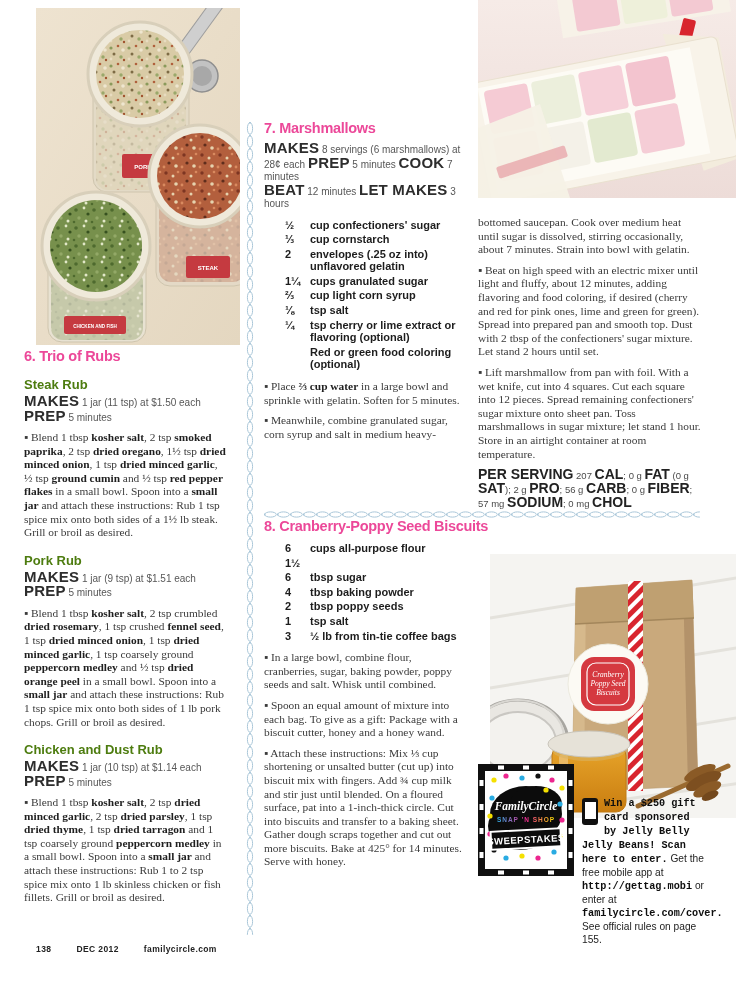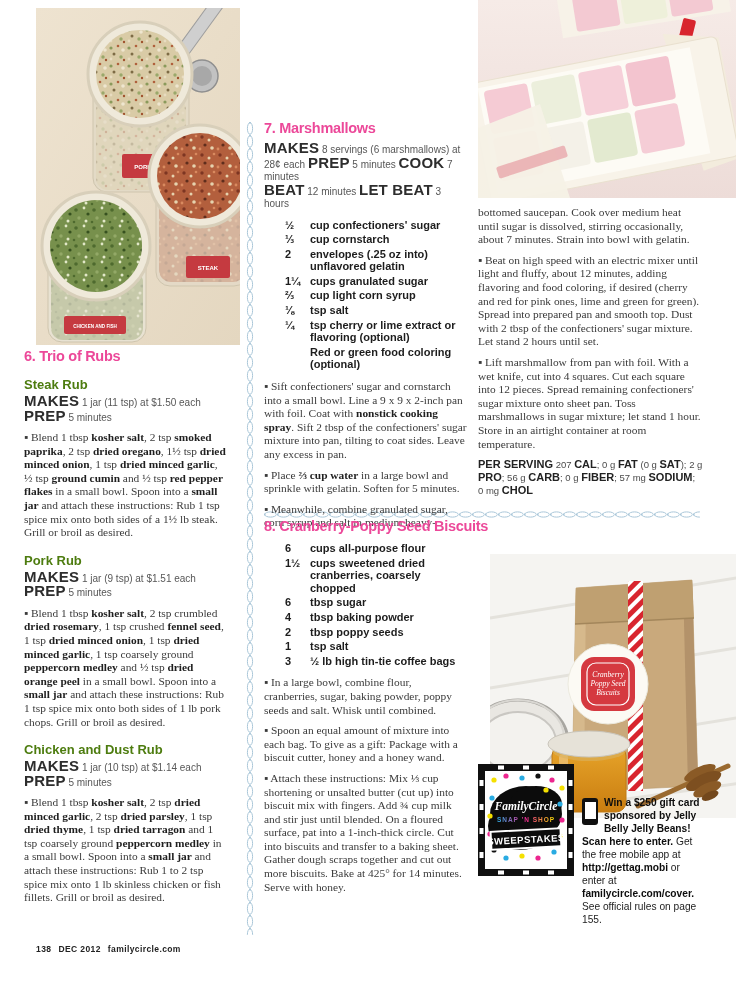--- a/index.html
+++ b/index.html
@@ -4,54 +4,54 @@
 <style>
   html,body{margin:0;padding:0;background:#9a9a9a;}
   .page{position:relative;width:736px;height:981px;background:#ffffff;margin:0 auto;
         font-family:"Liberation Sans",sans-serif;overflow:hidden;color:#2e2e2e;}
 
   
   .abs{position:absolute;}
   .col-left-text{left:24px;top:348px;width:202px;}
   .col-mid{left:264px;top:120px;width:203px;}
   .col-mid2{left:264px;top:518px;width:203px;}
-  .col-right-text{left:478px;top:206px;width:225px;}
+  .col-right-text{left:478px;top:216px;width:225px;}
 
   
   .section-title{font-size:14.5px;font-weight:bold;color:#ec4899;letter-spacing:-0.3px;
                  margin:0 0 6px;white-space:nowrap;}
   .rub-name{font-size:13px;font-weight:bold;color:#4d7c0f;margin:13px 0 3px;}
   .meta{font-size:10px;line-height:12.5px;color:#575757;margin:0 0 7px;}
   .meta b{color:#2d2d2d;font-size:15px;letter-spacing:0.2px;text-align:center;}
   .serif-para{font-family:"Liberation Serif",serif;font-size:11.4px;line-height:13.6px;
               color:#3a3a3a;margin:0 0 7px;}
   .serif-para b{color:#1f1f1f;}
   .ing-list{margin:8px 0 9px 21px;}
   .ing-row{display:grid;grid-template-columns:25px 1fr;font-size:11px;font-weight:bold;
            color:#1d1d1d;line-height:12.6px;margin-bottom:2px;}
   .nutrition{font-size:9.5px;line-height:12px;color:#4a4a4a;margin-top:4px;}
-  .nutrition b{color:#222;font-size:11px;}
+  .nutrition b{color:#222;font-size:14px;}
   .footer{left:36px;top:944px;font-size:8.5px;font-weight:bold;letter-spacing:0.4px;color:#222;}
-  .footer span{margin-right:7px;}
+  .footer span{margin-right:25px;}
 
   
   .vdiv{left:246px;top:122px;width:8px;height:813px;}
   .hdiv{left:264px;top:505px;width:436px;height:9px;}
 
   
   .photo-rubs{left:36px;top:8px;width:204px;height:337px;}
   .photo-marsh{left:478px;top:0;width:258px;height:198px;}
   .photo-bag{left:478px;top:554px;width:310px;height:264px;margin-left:12px;}
   .photo-rubs svg,.photo-marsh svg,.photo-bag svg{display:block;}
 
   
   .sweeps{left:478px;top:764px;width:100px;height:112px;}
   .ad{left:582px;top:796px;width:122px;}
   .ad-text{font-size:10.2px;line-height:13px;color:#232323;}
-  .ad-text b{color:#0e0e0e;}
+  .ad-text b{color:#0e0e0e;font-family:Liberation Mono, monospace;}
   .phone{float:left;width:16px;height:27px;background:#101010;border-radius:3px;
          margin:2px 6px 2px 0;position:relative;}
   .phone::after{content:"";position:absolute;left:2.5px;right:2.5px;top:4px;bottom:6px;background:#fff;}
 </style>
 </head>
 <body>
 
 <div class="page">
 
   <div class="abs photo-rubs">
@@ -199,21 +199,21 @@
         <div class="rub">
           <h3 class="rub-name">Chicken and Dust Rub</h3>
           <p class="meta"><b>MAKES</b> 1 jar (10 tsp) at $1.14 each<br><b>PREP</b> 5 minutes</p>
           <p class="serif-para">▪ Blend 1 tbsp <b>kosher salt</b>, 2 tsp <b>dried minced garlic</b>, 2 tsp <b>dried parsley</b>, 1 tsp <b>dried thyme</b>, 1 tsp <b>dried tarragon</b> and 1 tsp coarsely ground <b>peppercorn medley</b> in a small bowl. Spoon into a <b>small jar</b> and attach these instructions: Rub 1 to 2 tsp spice mix onto 1 lb skinless chicken or fish fillets. Grill or broil as desired.</p>
         </div>
       </div>
   </div>
 
   <div class="abs col-mid">
     <h2 class="section-title">7. Marshmallows</h2>
-    <p class="meta"><b>MAKES</b> 8 servings (6 marshmallows) at 28¢ each  <b>PREP</b> 5 minutes  <b>COOK</b> 7 minutes<br><b>BEAT</b> 12 minutes  <b>LET BEAT</b> 3 hours</p>
+    <p class="meta"><b>MAKES</b> 8 servings (6 marshmallows) at 28¢ each  <b>PREP</b> 5 minutes  <b>COOK</b> 7 minutes<br><b>BEAT</b> 12 minutes  <b>LET MAKES</b> 3 hours</p>
     <div class="ing-list">
 
         <div class="ing-row">
           <span>½</span>
           <span>cup confectioners' sugar</span>
         </div>
 
         <div class="ing-row">
           <span>⅓</span>
           <span>cup cornstarch</span>
@@ -244,21 +244,20 @@
           <span>tsp cherry or lime extract or flavoring (optional)</span>
         </div>
 
         <div class="ing-row">
           <span></span>
           <span>Red or green food coloring (optional)</span>
         </div>
       </div>
     <div>
 
-        <p class="serif-para">▪ Sift confectioners' sugar and cornstarch into a small bowl. Line a 9 x 9 x 2-inch pan with foil. Coat with <b>nonstick cooking spray</b>. Sift 2 tbsp of the confectioners' sugar mixture into pan, tilting to coat sides. Leave any excess in pan.</p>
 
         <p class="serif-para">▪ Place <b>⅔ cup water</b> in a large bowl and sprinkle with gelatin. Soften for 5 minutes.</p>
 
         <p class="serif-para">▪ Meanwhile, combine granulated sugar, corn syrup and salt in medium heavy-</p>
       </div>
   </div>
 
   <div class="abs col-right-text">
     <p class="serif-para">bottomed saucepan. Cook over medium heat until sugar is dissolved, stirring occasionally, about 7 minutes. Strain into bowl with gelatin.</p>
     <div>
@@ -274,21 +273,20 @@
     <h2 class="section-title">8. Cranberry-Poppy Seed Biscuits</h2>
     <div class="ing-list">
 
         <div class="ing-row">
           <span>6</span>
           <span>cups all-purpose flour</span>
         </div>
 
         <div class="ing-row">
           <span>1½</span>
-          <span>cups sweetened dried cranberries, coarsely chopped</span>
         </div>
 
         <div class="ing-row">
           <span>6</span>
           <span>tbsp sugar</span>
         </div>
 
         <div class="ing-row">
           <span>4</span>
           <span>tbsp baking powder</span>
@@ -299,21 +297,21 @@
           <span>tbsp poppy seeds</span>
         </div>
 
         <div class="ing-row">
           <span>1</span>
           <span>tsp salt</span>
         </div>
 
         <div class="ing-row">
           <span>3</span>
-          <span>½ lb high tin-tie coffee bags</span>
+          <span>½ lb from tin-tie coffee bags</span>
         </div>
       </div>
     <div>
 
         <p class="serif-para">▪ In a large bowl, combine flour, cranberries, sugar, baking powder, poppy seeds and salt. Whisk until combined.</p>
 
         <p class="serif-para">▪ Spoon an equal amount of mixture into each bag. To give as a gift: Package with a biscuit cutter, honey and a honey wand.</p>
 
         <p class="serif-para">▪ Attach these instructions: Mix ⅓ cup shortening or unsalted butter (cut up) into biscuit mix with fingers. Add ¾ cup milk and stir just until blended. On a floured surface, pat into a 1-inch-thick circle. Cut into biscuits and transfer to a baking sheet. Gather dough scraps together and cut out more biscuits. Bake at 425° for 14 minutes. Serve with honey.</p>
       </div>

